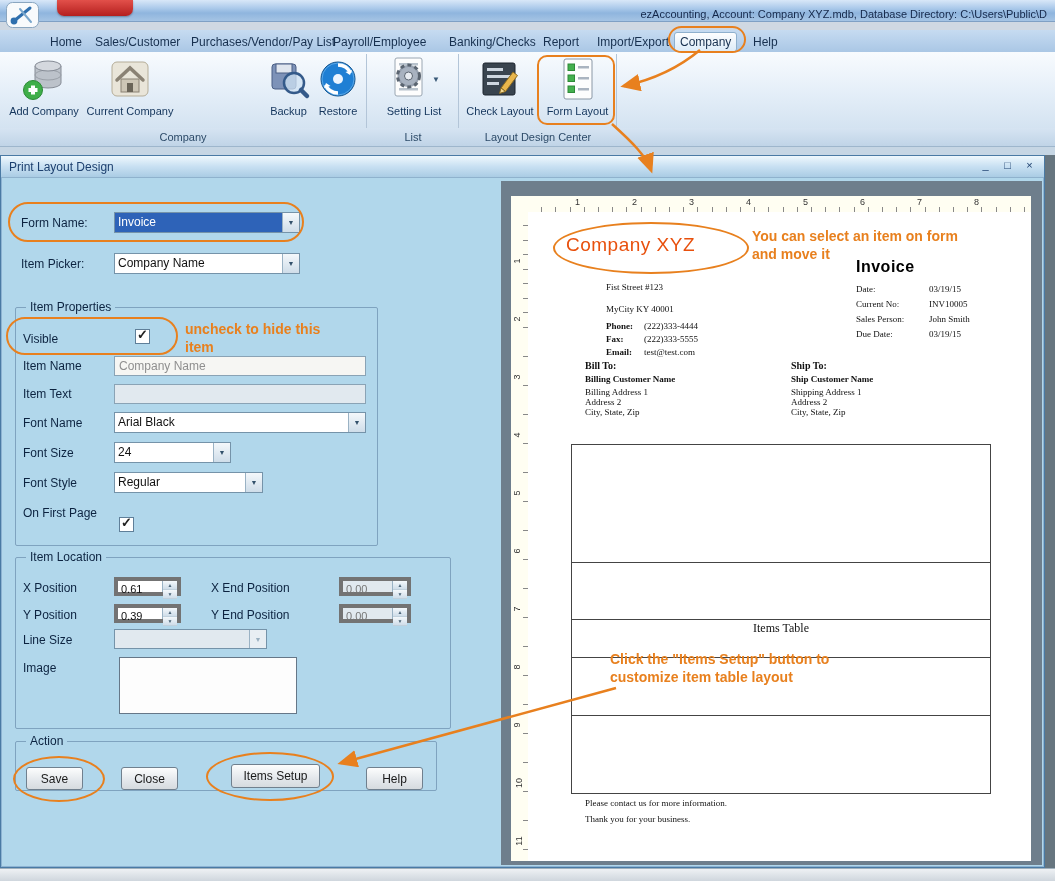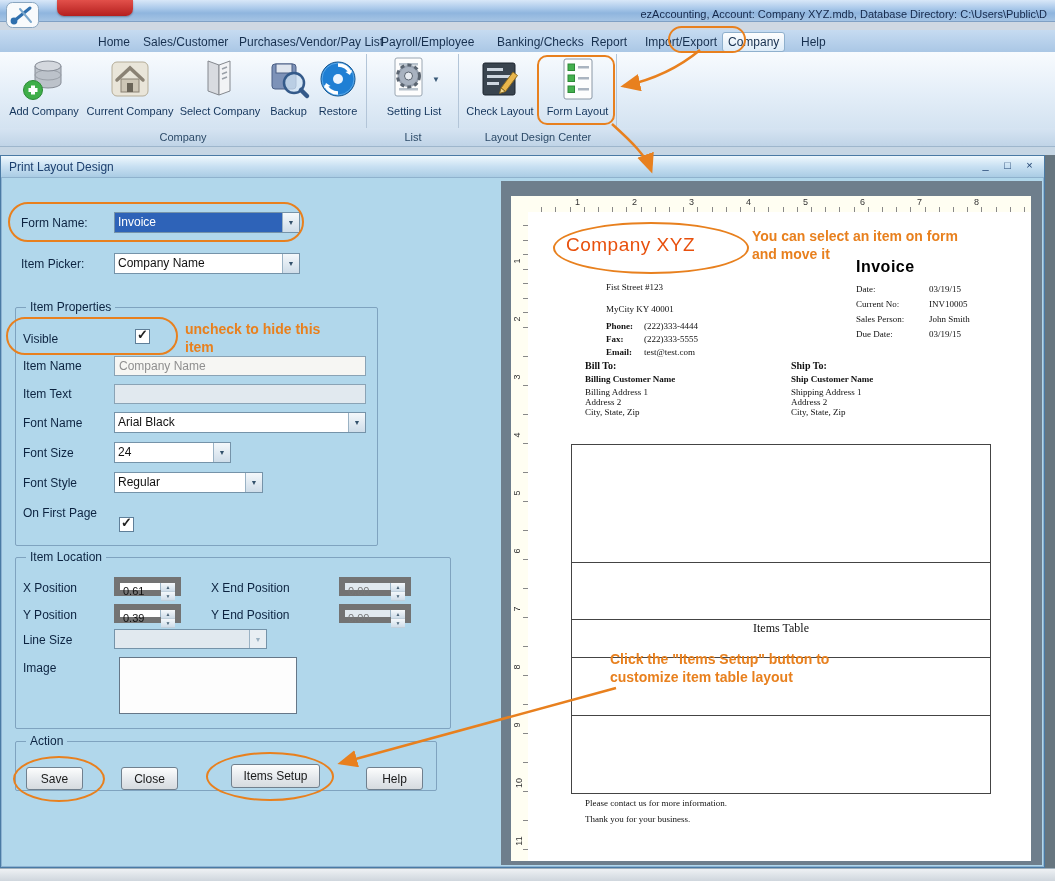--- a/index.html
+++ b/index.html
@@ -12,21 +12,21 @@
     background:linear-gradient(#d8e7f8 0%,#aac9ea 40%,#8fb5de 62%,#a5c4e4 100%);
     border-bottom:1px solid #7fa0c4;}
   .title-text{position:absolute;right:8px;top:8px;font-size:11px;color:#15284a;white-space:nowrap;}
   .app-icon{position:absolute;left:5px;top:1px;}
   .brand-logo{position:absolute;left:57px;top:0;width:76px;height:16px;
     background:linear-gradient(#e2504a,#b41f1e);border-radius:0 0 7px 7px;box-shadow:0 1px 2px rgba(0,0,0,.3);}
 
   
   .menubar{position:absolute;left:0;top:30px;width:100%;height:22px;
     background:linear-gradient(#c6dbf1,#aac7e5);}
-  .menu-item{position:absolute;top:3px;font-size:12px;color:#17304f;padding:2px 5px;cursor:default;white-space:nowrap;margin-left:48px;}
+  .menu-item{position:absolute;top:3px;font-size:12px;color:#17304f;padding:2px 5px;cursor:default;white-space:nowrap;}
   .menu-item.active{background:linear-gradient(#fefefe,#dcebf8);border:1px solid #8fb0cd;border-radius:3px;top:2px;}
 
   
   .ribbon{position:absolute;left:0;top:52px;width:100%;height:76px;
     background:linear-gradient(#f8fbfe,#e4eef8 55%,#d4e3f1);}
   .group-strip{position:absolute;left:0;top:128px;width:100%;height:19px;
     background:linear-gradient(#d6e4f2,#c0d4e7);border-bottom:1px solid #9eb6cc;}
   .group-label{position:absolute;top:3px;text-align:center;font-size:11px;color:#2c4a68;}
   .rib-sep{position:absolute;top:54px;width:1px;height:92px;background:#b3c5d8;}
   .rbtn{position:absolute;top:54px;height:74px;display:flex;flex-direction:column;align-items:center;cursor:pointer;}
@@ -59,21 +59,21 @@
   .tfield{position:absolute;height:20px;background:#fff;border:1px solid #8aa3b5;font-size:12px;padding:2px 4px;color:#111;overflow:hidden;}
   .tfield.gray{color:#8f8f8f;background:#f6f6f3;}
   .tfield.dis{background:#e1e9ef;}
 
   .gbox{position:absolute;border:1px solid #7fa3bf;border-radius:2px;}
   .gbox-legend{position:absolute;top:-8px;left:10px;background:#b1d7eb;padding:0 4px;font-size:12px;color:#0c2340;}
 
   .chk{position:absolute;width:15px;height:15px;background:#fff;border:1px solid #5f7f99;}
   .chk-mark{position:absolute;left:1px;top:-3px;font-size:13px;color:#222;font-weight:bold;}
 
-  .spin{position:absolute;height:19px;background:#fff;border:6px solid #737373;display:flex;}
+  .spin{position:absolute;height:19px;background:#fff;border:4px solid #737373;display:flex;}
   .spin-val{flex:1;font-size:11px;padding:2px 3px;color:#111;}
   .spin-btns{width:15px;display:flex;flex-direction:column;border-left:1px solid #9ab2c4;}
   .spin-btns i{flex:1;font-style:normal;font-size:5px;line-height:8px;text-align:center;color:#4a6478;
     background:linear-gradient(#f4f8fb,#cfdde9);border-bottom:1px solid #c0d0dc;}
   .spin.dis{background:#e1e9ef;}
   .spin.dis .spin-val{color:#777;}
 
   .img-box{position:absolute;background:#fdfdfd;border:1px solid #667788;}
 
   .pbtn{position:absolute;background:linear-gradient(#fcfdfd,#e3e7eb 60%,#d6dbdf);border:1px solid #70808e;
@@ -163,30 +163,20 @@
         <ellipse cx="26" cy="19" rx="13" ry="5" fill="none" stroke="#9aa0a8"></ellipse>
         <ellipse cx="26" cy="10" rx="13" ry="5" fill="#d4d8de" stroke="#868c96"></ellipse>
         <circle cx="11" cy="34" r="9.5" fill="#3fae49" stroke="#2c8a36"></circle>
         <rect x="6.5" y="32" width="9" height="4" fill="#fff"></rect>
         <rect x="9" y="29.5" width="4" height="9" fill="#fff"></rect>
       </svg>
     </span>
     <span class="rlabel">Add Company</span>
   </div>
 
-  <div class="rbtn" style="left:176px;width:88px">
-    <span class="ric">
-      <svg width="44" height="44" viewBox="0 0 44 44">
-        <path d="M10 34 L21 38 L21 8 L10 4 z" fill="#d8dbe0" stroke="#84888e"></path>
-        <path d="M32 34 L21 38 L21 8 L32 4 z" fill="#f2f3f5" stroke="#84888e"></path>
-        <path d="M24 12 L29 10 M24 17 L29 15 M24 22 L29 20" stroke="#9aa0a8" stroke-width="1.4"></path>
-      </svg>
-    </span>
-    <span class="rlabel">Select Company</span>
-  </div>
 
   <div class="rbtn" style="left:266px;width:45px">
     <span class="ric">
       <svg width="44" height="44" viewBox="0 0 44 44">
         <rect x="5" y="7" width="24" height="25" rx="3" fill="#7d92b8" stroke="#4a5f85"></rect>
         <rect x="9" y="7" width="16" height="9" fill="#dfe5ee" stroke="#4a5f85"></rect>
         <circle cx="27" cy="26" r="10" fill="#cfe2f3" fill-opacity="0.75" stroke="#345a8a" stroke-width="2.5"></circle>
         <line x1="34" y1="33" x2="40" y2="39" stroke="#345a8a" stroke-width="4.5" stroke-linecap="round"></line>
       </svg>
     </span>

